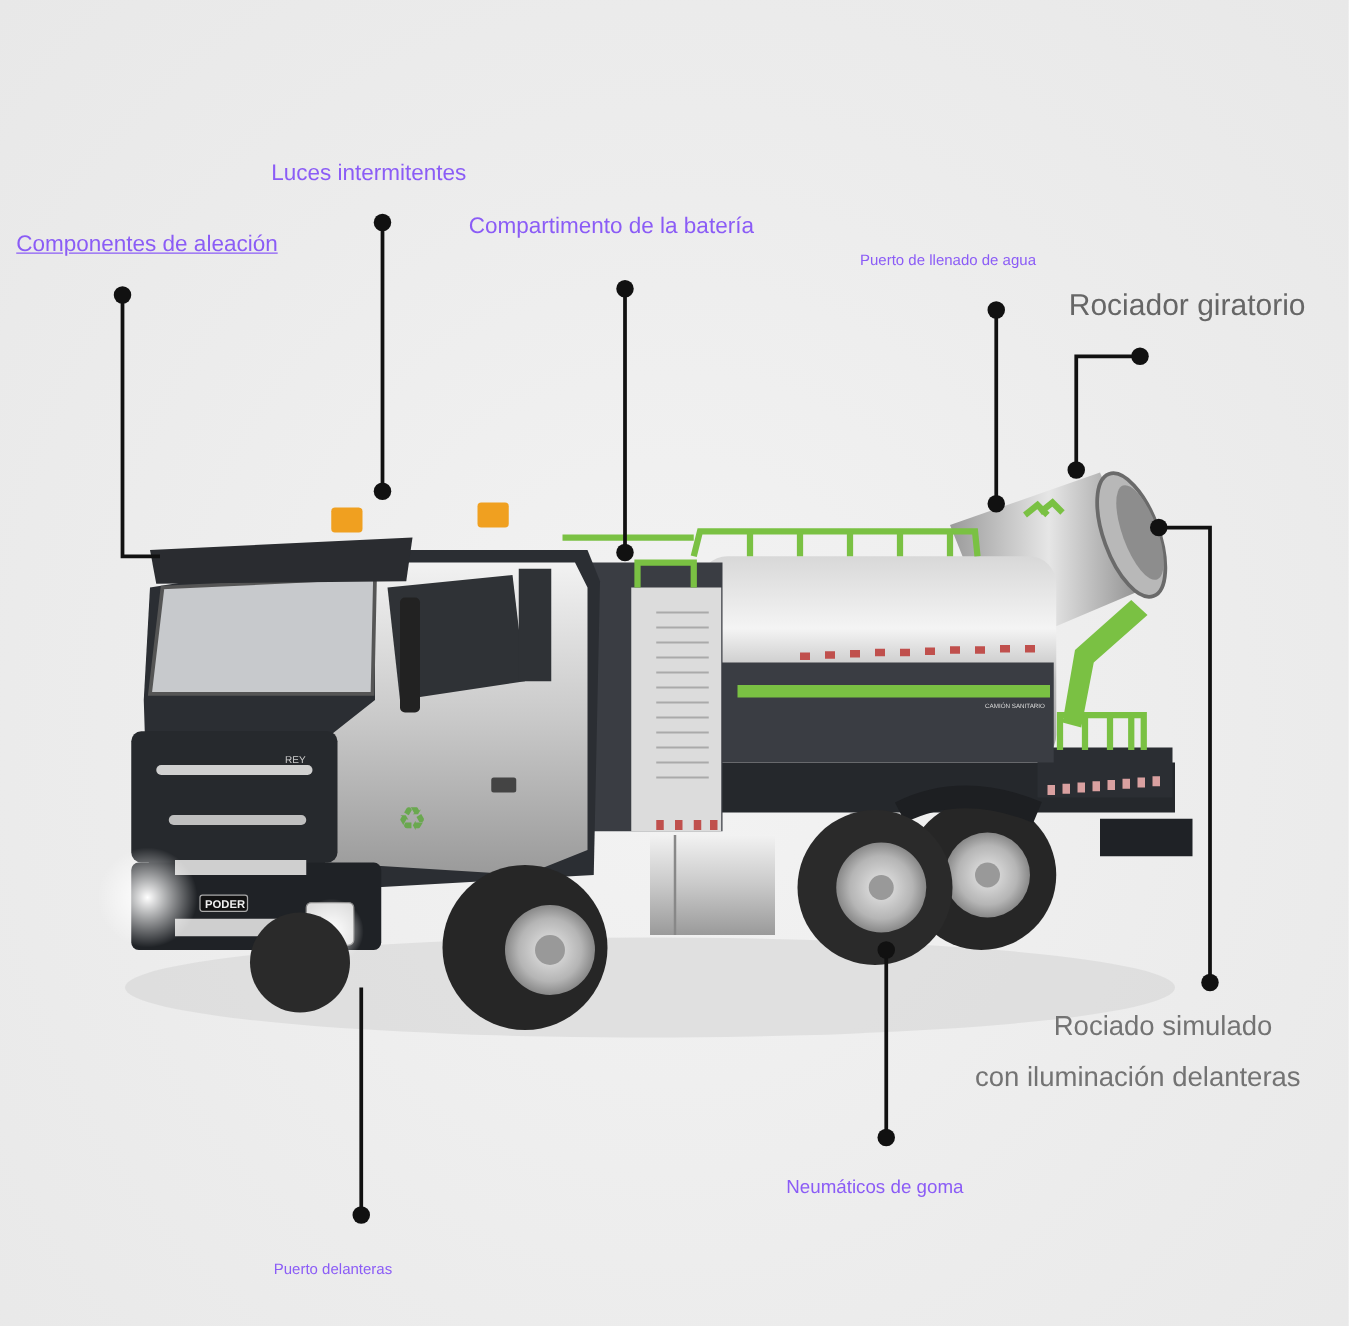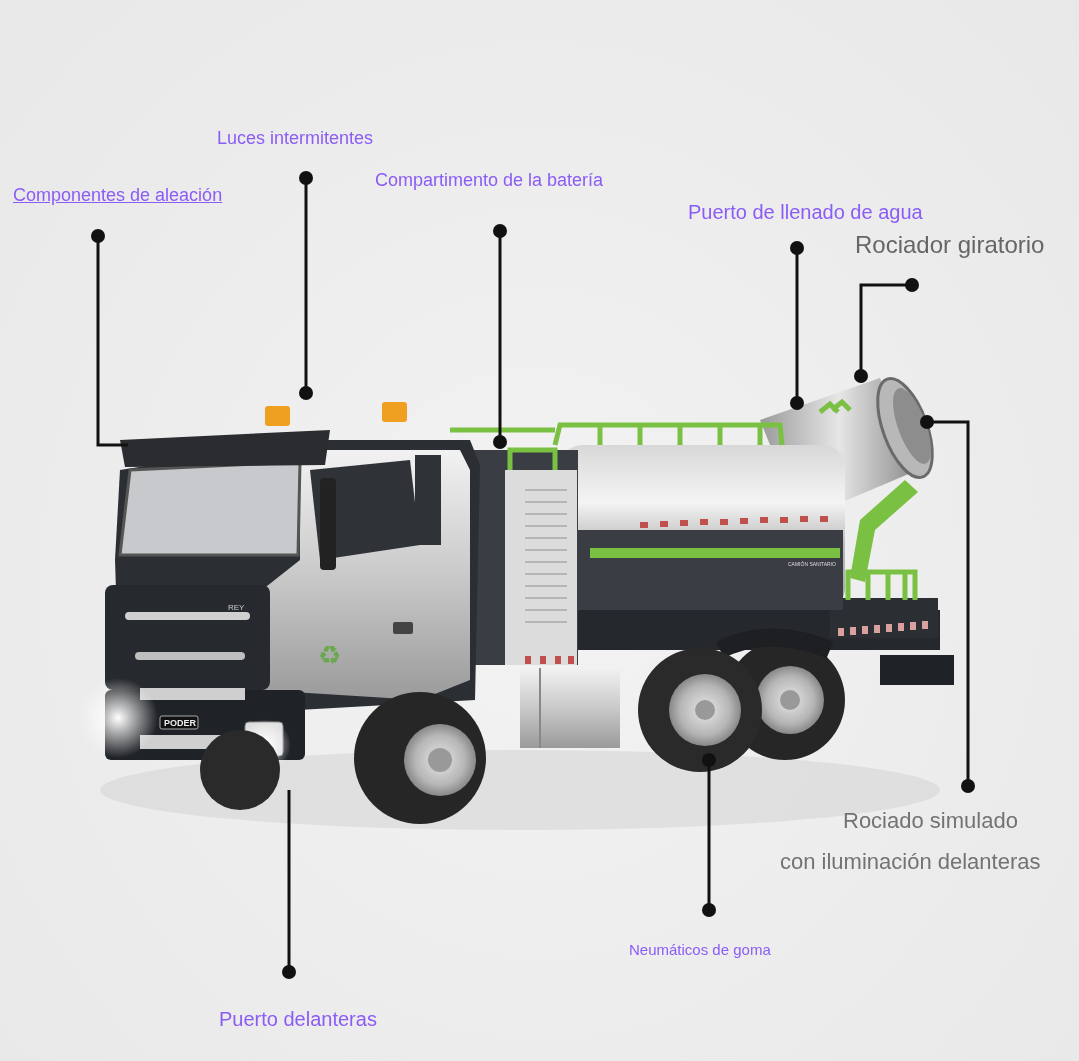--- a/index.html
+++ b/index.html
@@ -3,21 +3,21 @@
   <meta charset="utf-8">
   <style>
     html, body { margin:0; padding:0; }
     body {
       width:1079px; height:1061px; position:relative; overflow:hidden;
       background: radial-gradient(ellipse at 50% 55%, #f3f3f3 0%, #ececec 60%, #e8e8e8 100%);
       font-family: "Liberation Sans", "DejaVu Sans", sans-serif;
     }
     .label { position:absolute; color:#8b5cf6; white-space:nowrap; }
     .s18 { font-size:18px; }
-    .s16 { font-size:20px; }
+    .s16 { font-size:12px; }
     .s15 { font-size:15px; }
     .s24 { font-size:24px; color:#666; }
     .s22 { font-size:22px; color:#737373; }
     svg.overlay { position:absolute; left:0; top:0; }
   </style>
 </head>
 <body>
 
 <svg class="overlay" width="1079" height="1061" viewBox="0 0 1079 1061">
   <defs>

